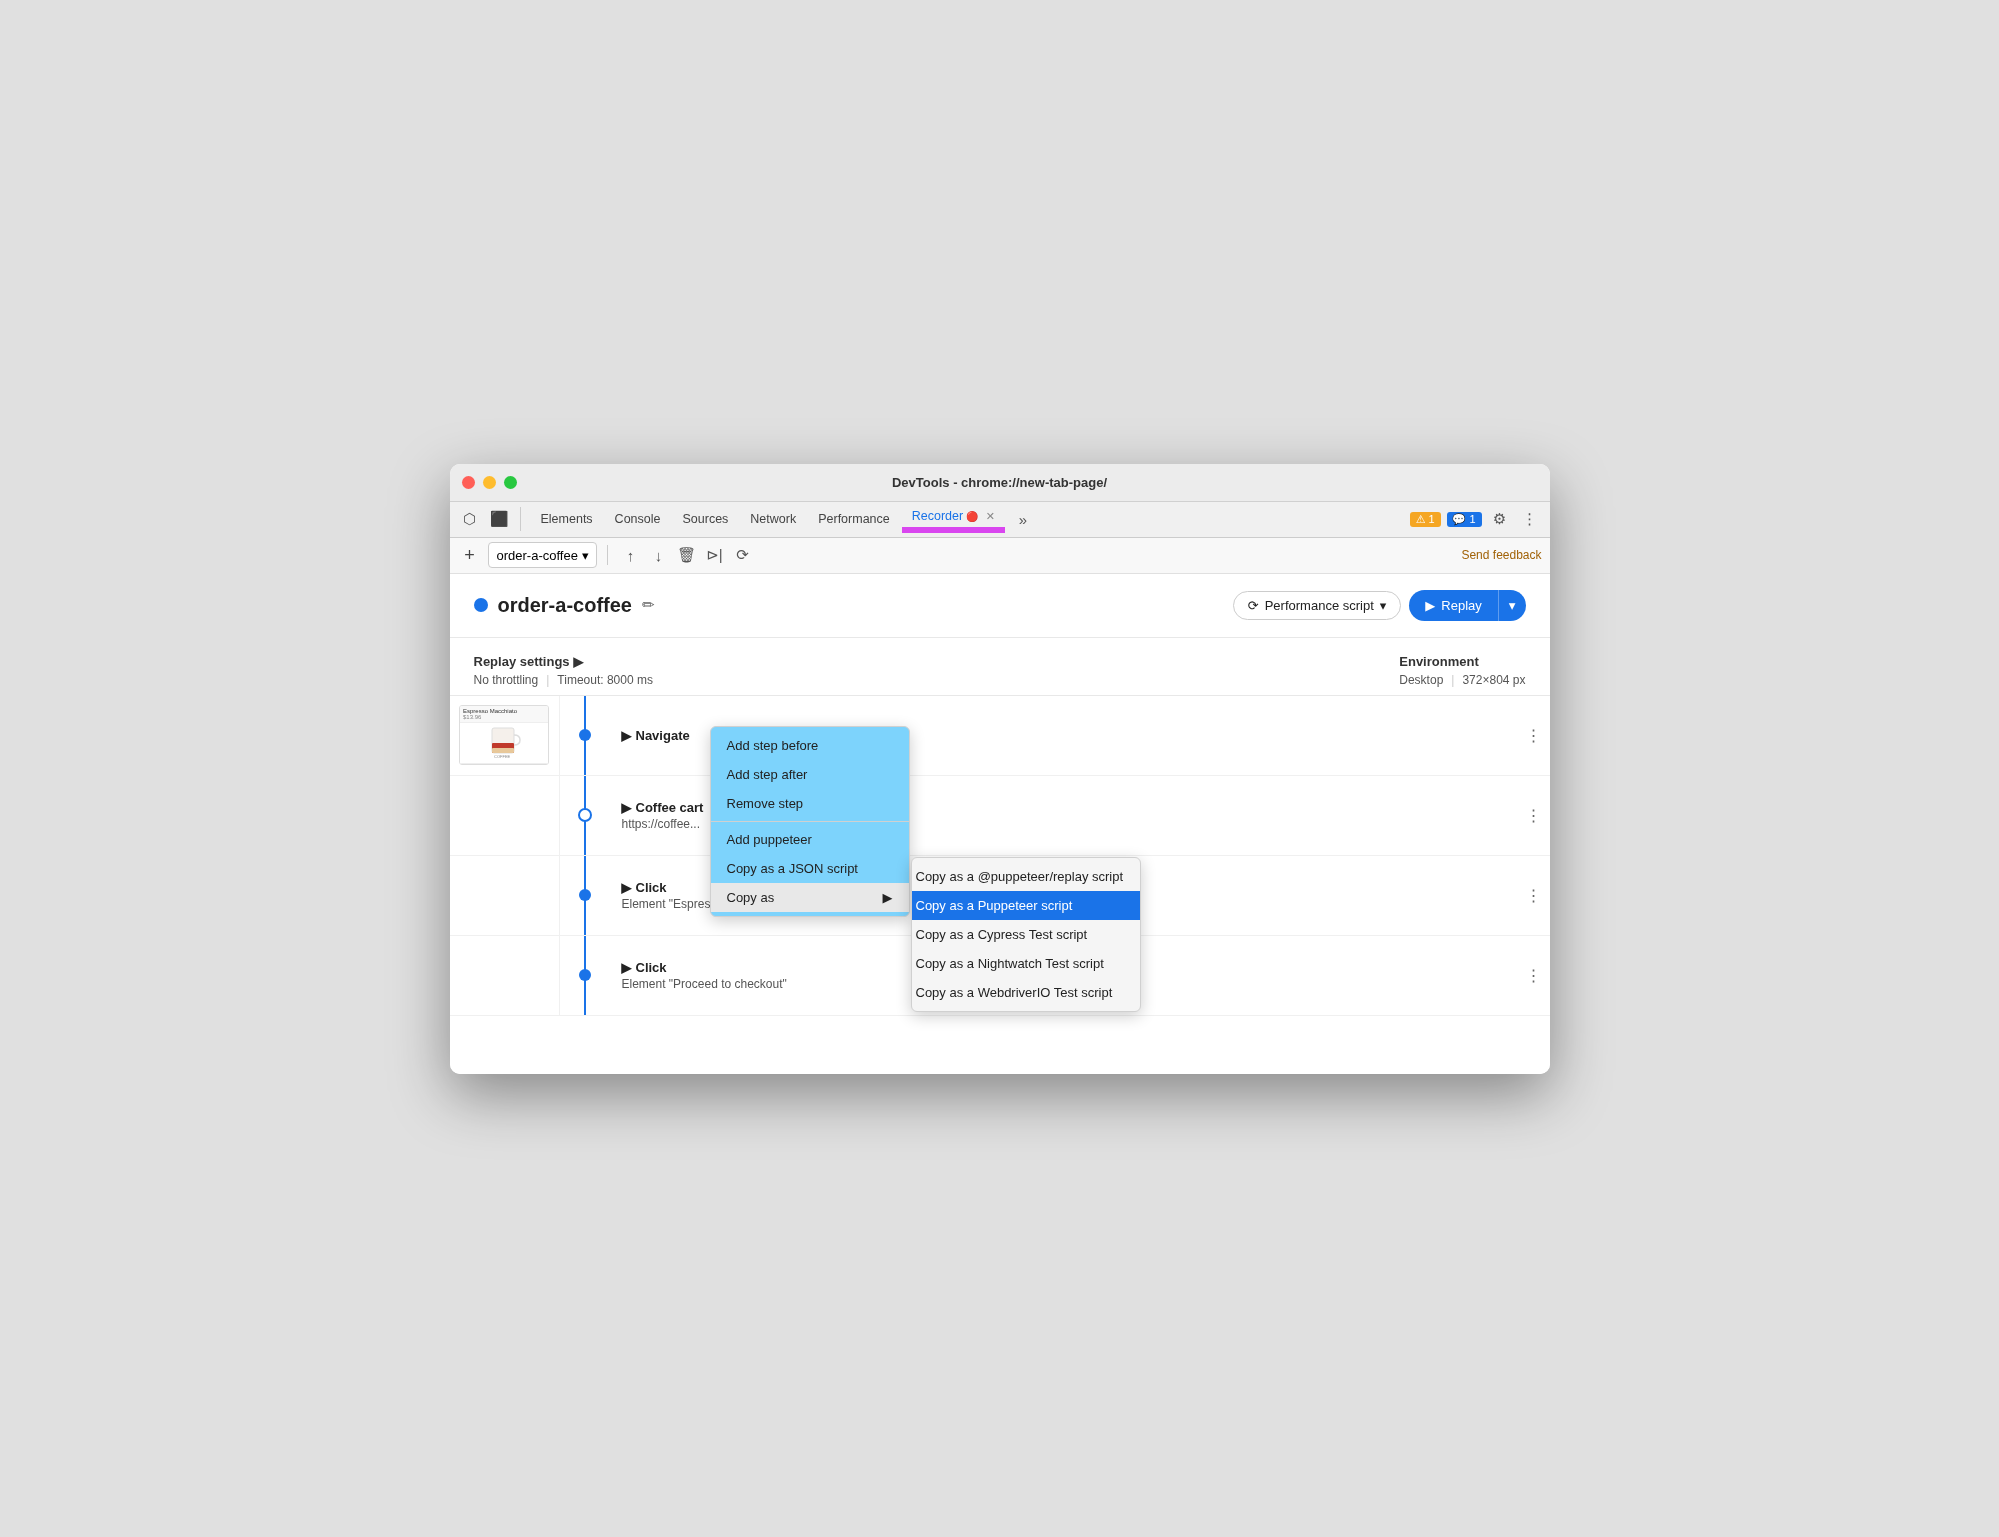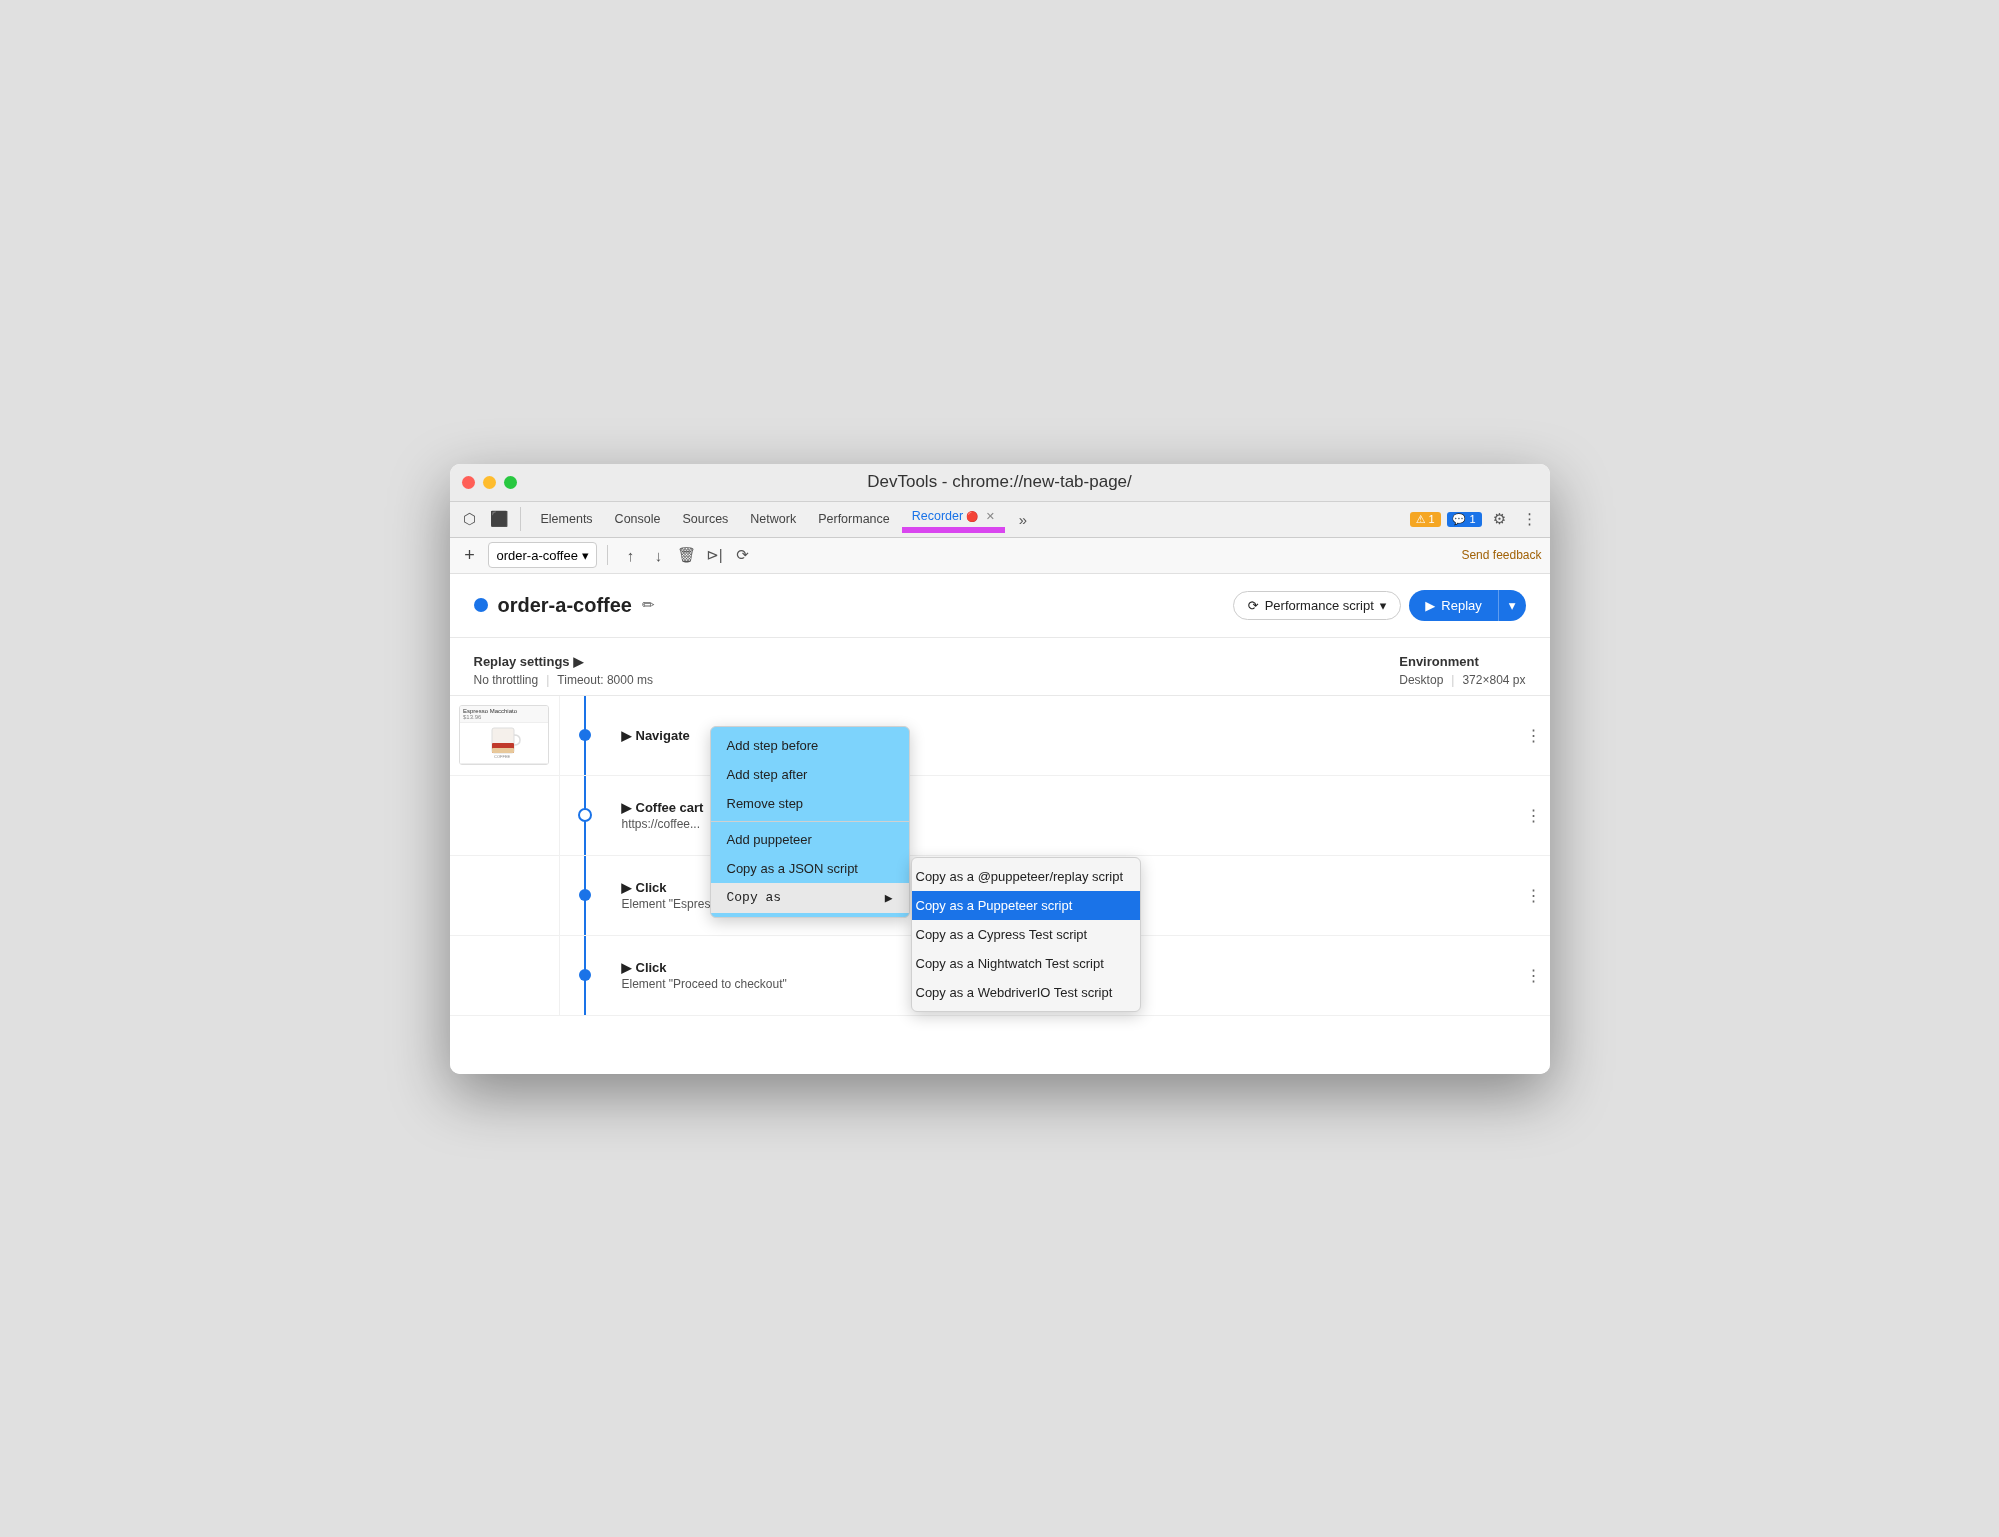--- a/index.html
+++ b/index.html
@@ -38,23 +38,23 @@
     .traffic-light {
       width: 13px;
       height: 13px;
       border-radius: 50%;
       cursor: pointer;
     }
     .tl-red { background: #ff5f57; }
     .tl-yellow { background: #febc2e; }
     .tl-green { background: #28c840; }
     .title-bar-text {
-      font-size: 17px;
+      font-size: 13px;
       color: #333;
-      font-weight: 400;
+      font-weight: 700;
     }
     
     .devtools-tabs {
       background: #f0f0f0;
       border-bottom: 1px solid #ccc;
       display: flex;
       align-items: center;
       height: 36px;
       padding: 0 8px;
       gap: 2px;
@@ -626,21 +626,21 @@
           <div class="ctx-item">
             <span>Remove step</span>
           </div>
           <div class="ctx-sep"></div>
           <div class="ctx-item">
             <span>Add puppeteer</span>
           </div>
           <div class="ctx-item">
             <span>Copy as a JSON script</span>
           </div>
-          <div class="ctx-item" style="background:#e8e8e8;font-family:Liberation Mono, monospace;">
+          <div class="ctx-item" style="background:#e8e8e8;">
             <span>Copy as</span>
             <span>▶</span>
           </div>
 
           <div class="submenu">
             <div class="submenu-item">
               <span>Copy as a @puppeteer/replay script</span>
             </div>
             <div class="submenu-item active">
               <span>Copy as a Puppeteer script</span>

